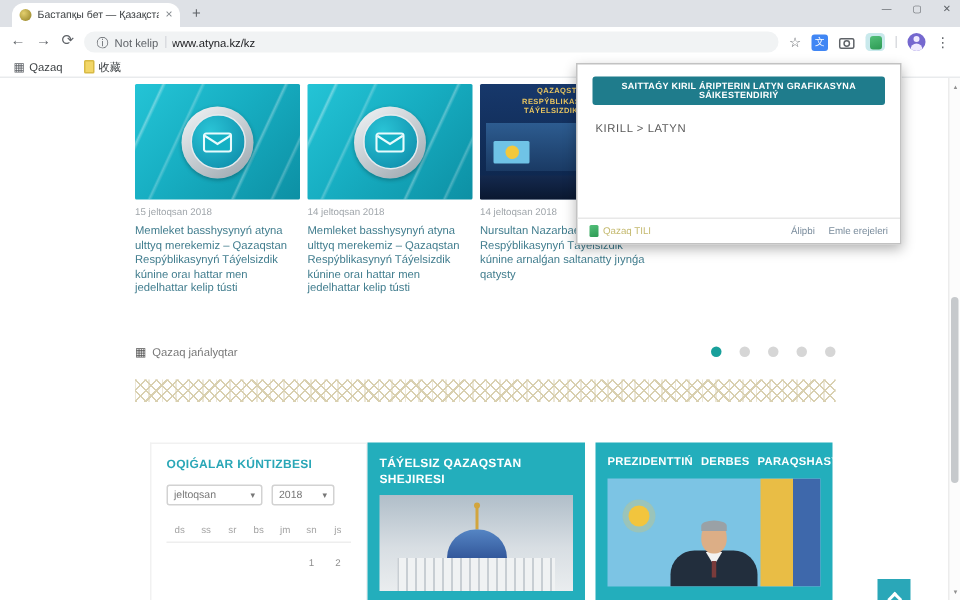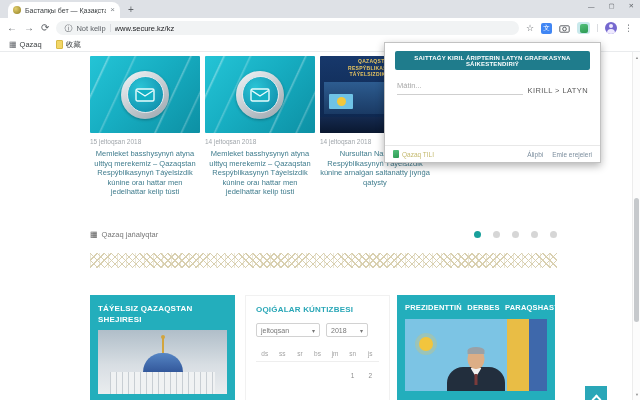--- a/index.html
+++ b/index.html
@@ -47,21 +47,21 @@
   .badge { position:absolute; left:50%; top:50%; transform:translate(-50%,-50%); width:48px; height:48px; border-radius:50%;
     background:linear-gradient(145deg,#f3f6f8,#99a4ac); display:flex; align-items:center; justify-content:center; box-shadow:0 1px 3px rgba(0,0,0,.3); }
   .badge-inner { width:37px; height:37px; border-radius:50%; border:1px solid #e4eaed; background:radial-gradient(circle at 35% 30%, #2ac4d6, #0b87a6); display:flex; align-items:center; justify-content:center; }
   .news-img.ceremony { background:linear-gradient(#17386b, #0c2449); }
   .cer-caption { position:relative; padding-top:2px; text-align:center; font-size:5px; line-height:6.5px; font-weight:bold; color:#e8c560; letter-spacing:.3px; }
   .cer-screen { position:absolute; left:4px; right:4px; top:26px; height:32px; background:linear-gradient(#2d5c90,#1a3a64); }
   .cer-flag { position:absolute; left:9px; top:38px; width:24px; height:15px; background:#6fc3e6; border-radius:1px; }
   .cer-sun { width:9px; height:9px; border-radius:50%; background:#f3c83c; margin:3px auto 0; }
   .cer-bottom { position:absolute; bottom:0; left:0; right:0; height:16px; background:linear-gradient(#14294e,#0a1830); }
   .news-date { margin-top:5px; font-size:6.5px; color:#a0a6ab; min-height:8px; }
-  .news-title { margin-top:3px; font-size:7.5px; line-height:9.5px; color:#417d8e;text-align:center; }
+  .news-title { margin-top:3px; font-size:7.5px; line-height:9.5px; color:#417d8e; }
   #news-card-4 .news-title { margin-top:22px; }
 
   #allnews-row { position:absolute; left:90px; top:178px; width:467px; display:flex; align-items:center; gap:4px; }
   #allnews-grid-icon { font-size:8px; color:#555; }
   #allnews-label { font-size:7.5px; color:#777; }
   #carousel-dots { margin-left:auto; display:flex; gap:12px; }
   .dot { width:7px; height:7px; border-radius:50%; background:#d6d6d6; }
   .dot.active { background:#18a09b; }
 
   #ornament { position:absolute; left:90px; top:201px; width:467px; height:15px;
@@ -144,21 +144,21 @@
 </div>
 
 <div id="toolbar">
   <span class="nav-ic">←</span>
   <span class="nav-ic">→</span>
   <span class="nav-ic">⟳</span>
   <div id="urlbar">
     <span id="info-icon">ⓘ</span>
     <span id="security-label">Not kelip</span>
     <span class="vdiv"></span>
-    <span id="url-text">www.secure.kz/kz</span>
+    <span id="url-text">www.atyna.kz/kz</span>
   </div>
   <span id="star-icon">☆</span>
   <span id="translate-ext">文</span>
   <svg width="11" height="9" viewBox="0 0 11 9">
     <rect x="0.8" y="1.8" width="9.4" height="6.4" rx="1" fill="none" stroke="#5f6368" stroke-width="1"></rect>
     <circle cx="5.5" cy="5" r="1.8" fill="none" stroke="#5f6368" stroke-width="1"></circle>
   </svg>
   <span id="ext-highlight">
     <span id="qazlatyn-ext-icon"></span>
   </span>
@@ -254,29 +254,20 @@
       <span class="dot"></span>
       <span class="dot"></span>
       <span class="dot"></span>
       <span class="dot"></span>
     </div>
   </div>
 
   <div id="ornament"></div>
 
   <div id="widgets">
-    <div class="wcard" id="w-chronicle">
-      <div class="wtitle-light">TÁÝELSIZ QAZAQSTAN SHEJIRESI</div>
-      <div class="ak-img">
-        <div class="ak-spire"></div>
-        <div class="ak-dome"></div>
-        <div class="ak-building"></div>
-      </div>
-    </div>
-
     <div class="wcard" id="w-calendar">
       <div id="calendar-title">OQIǴALAR KÚNTIZBESI</div>
       <div id="calendar-selects">
         <div class="select" id="month-select">
           <span>jeltoqsan</span>
           <span class="caret">▾</span>
         </div>
         <div class="select" id="year-select">
           <span>2018</span>
           <span class="caret">▾</span>
@@ -292,20 +283,29 @@
           <span>js</span>
       </div>
       <div id="calendar-dates">
         <span></span>
           <span></span>
           <span></span>
           <span></span>
           <span></span>
           <span>1</span>
           <span>2</span>
+      </div>
+    </div>
+
+    <div class="wcard" id="w-chronicle">
+      <div class="wtitle-light">TÁÝELSIZ QAZAQSTAN SHEJIRESI</div>
+      <div class="ak-img">
+        <div class="ak-spire"></div>
+        <div class="ak-dome"></div>
+        <div class="ak-building"></div>
       </div>
     </div>
 
     <div class="wcard" id="w-president">
       <div class="wtitle-light" id="president-title">PREZIDENTTIŃ DERBES PARAQSHASY</div>
       <div class="pres-photo">
         <div class="pres-sun"></div>
         <div class="pres-flag-right"></div>
         <div class="pres-man">
           <div class="suit"></div>
@@ -320,21 +320,20 @@
   </div>
 
   <div id="scrolltop">
       <div class="chev"></div>
     </div>
 </div>
 
 <div id="popup">
   <div id="popup-button">SAITTAǴY KIRIL ÁRIPTERIN LATYN GRAFIKASYNA SÁIKESTENDIRIÝ</div>
   <div id="popup-row">
-    <input id="popup-input" placeholder="Mátin..." style="">
     <span id="direction-label">KIRILL &gt; LATYN</span>
   </div>
   <div id="popup-footer">
     <span id="brand">
       <span id="brand-icon"></span>
       <span>Qazaq TILI</span>
     </span>
     <span id="footer-links">
       <span>Álipbi</span>
       <span>Emle erejeleri</span>

